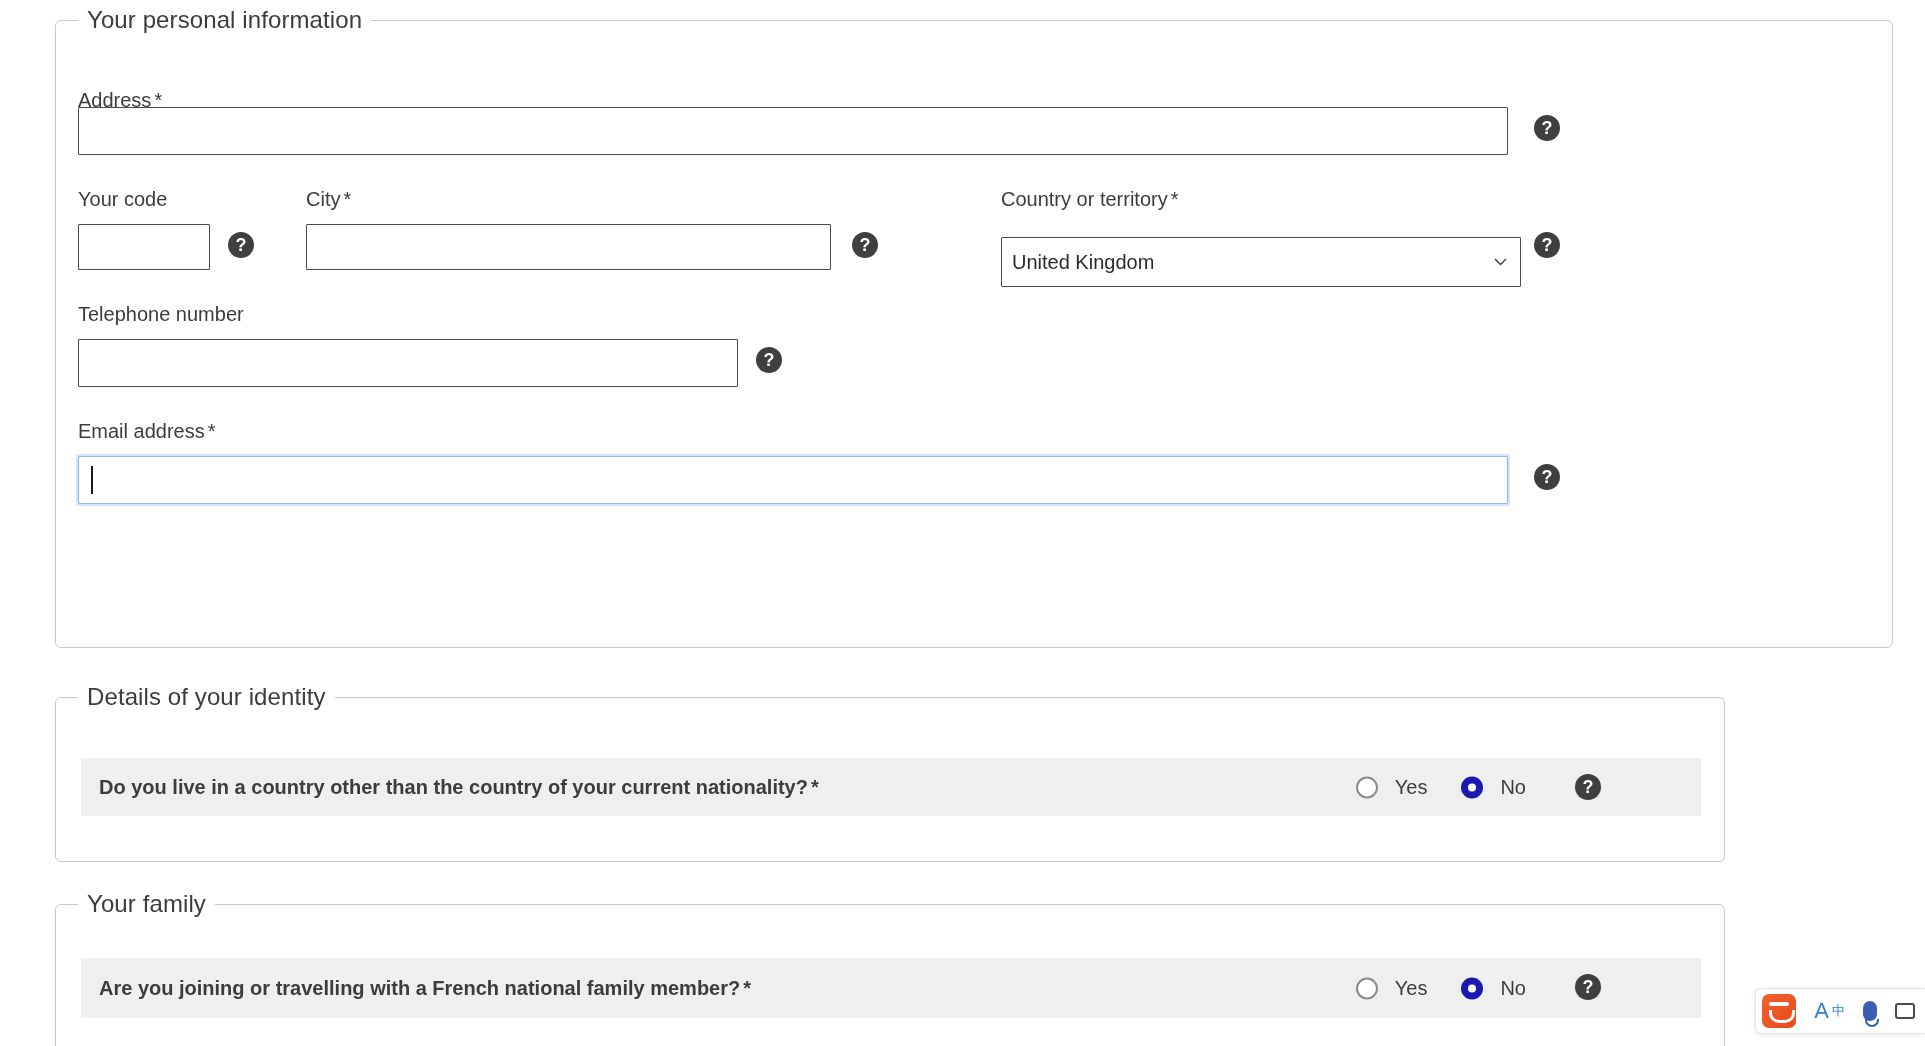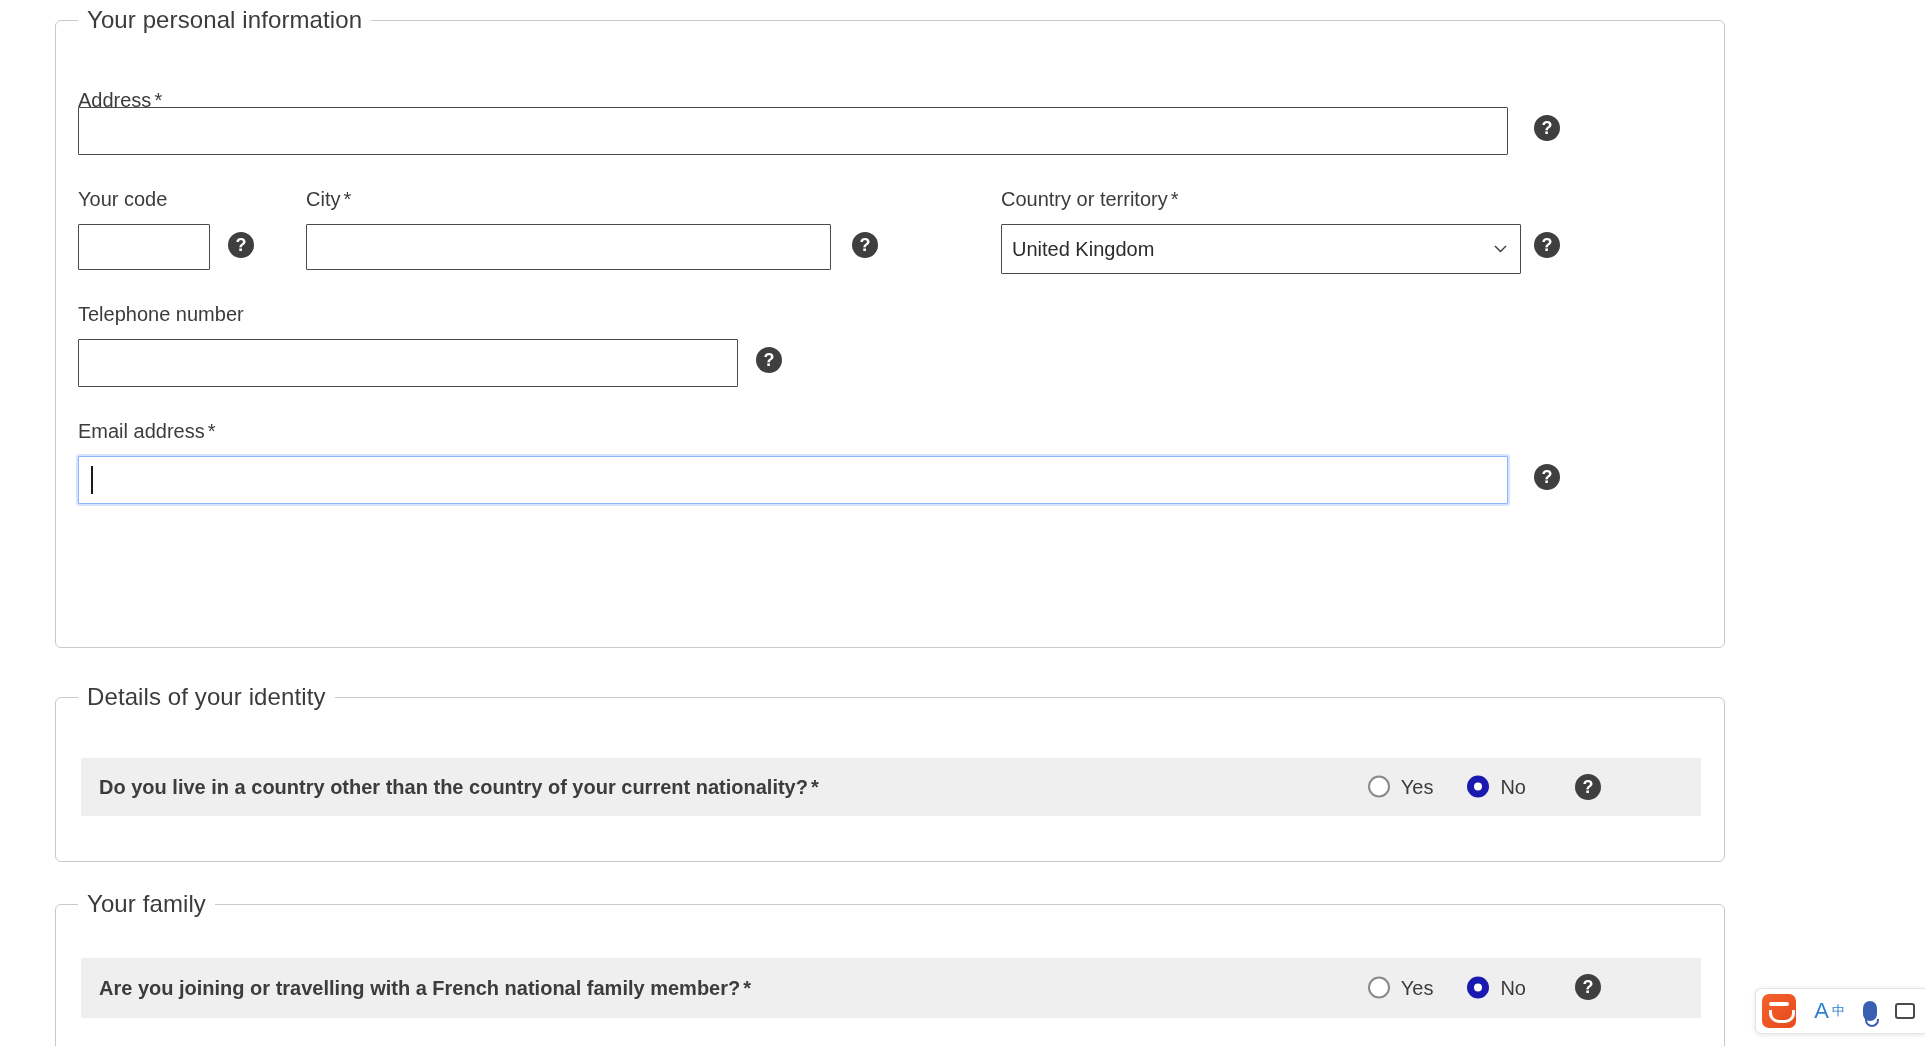--- a/index.html
+++ b/index.html
@@ -123,21 +123,22 @@
   .radio-group {
     position: absolute;
     top: 50%;
     transform: translateY(-50%);
     display: flex;
     align-items: center;
     gap: 12px;
   }
   .radio-item {
     display: flex;
-    gap: 11px;
+    align-items: center;
+    gap: 17px;
     cursor: pointer;
   }
   .radio {
     width: 22px;
     height: 22px;
     border-radius: 50%;
     border: 2px solid #8a8a8a;
     background: #fff;
     display: inline-block;
     position: relative;
@@ -256,21 +257,21 @@
   .ime-kbd {
     width: 20px; height: 16px; border: 2px solid #4a4a4a; border-radius: 3px;
     display: inline-block;
   }
 </style>
 </head>
 <body>
 
 <div class="page">
 
-  <div class="fieldset" style="left:55px; top:20px; width:1670px; height:628px;">
+  <div class="fieldset" style="left:55px; top:20px; width:1838px; height:628px;">
     <div class="legend">Your personal information</div>
 
     <div class="flabel" style="left:22px; top:68px;">
       <span>Address</span><span class="req">*</span>
     </div>
     <input class="tinput" type="text" style="left: 22px; top: 86px; width: 1430px; height: 48px;" value="">
     <div class="help" style="left:1478px; top:94px;">?</div>
 
     <div class="flabel" style="left:22px; top:167px;">
       <span>Your code</span>
@@ -280,21 +281,21 @@
 
     <div class="flabel" style="left:250px; top:167px;">
       <span>City</span><span class="req">*</span>
     </div>
     <input class="tinput" type="text" style="left: 250px; top: 203px; width: 525px; height: 46px;" value="">
     <div class="help" style="left:796px; top:211px;">?</div>
 
     <div class="flabel" style="left:945px; top:167px;">
       <span>Country or territory</span><span class="req">*</span>
     </div>
-    <div class="selwrap" style="left:945px; top:203px; width:520px; height:50px;padding-left:33px;">
+    <div class="selwrap" style="left:945px; top:216px; width:520px; height:50px;padding-left:33px;">
       <select class="tinput" style="left:0; top:0; width:520px; height:50px;">
         <option>United Kingdom</option>
       </select>
       <svg class="chev" viewBox="0 0 13 8">
         <path d="M1 1 L6.5 6.6 L12 1" fill="none" stroke="#3c3c3c" stroke-width="1.4"></path>
       </svg>
     </div>
     <div class="help" style="left:1478px; top:211px;">?</div>
 
     <div class="flabel" style="left:22px; top:282px;">

